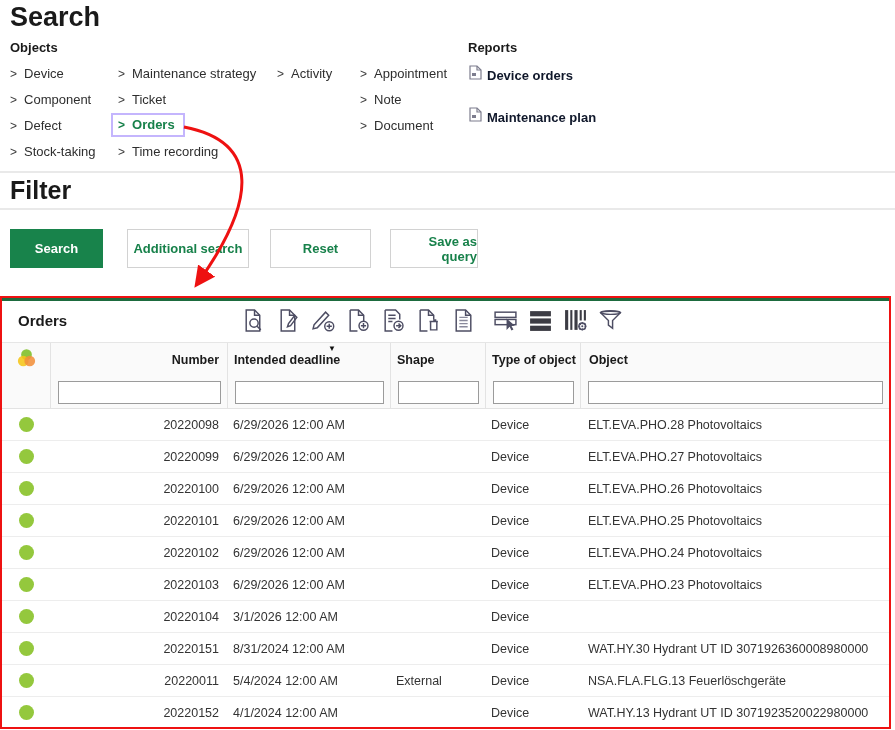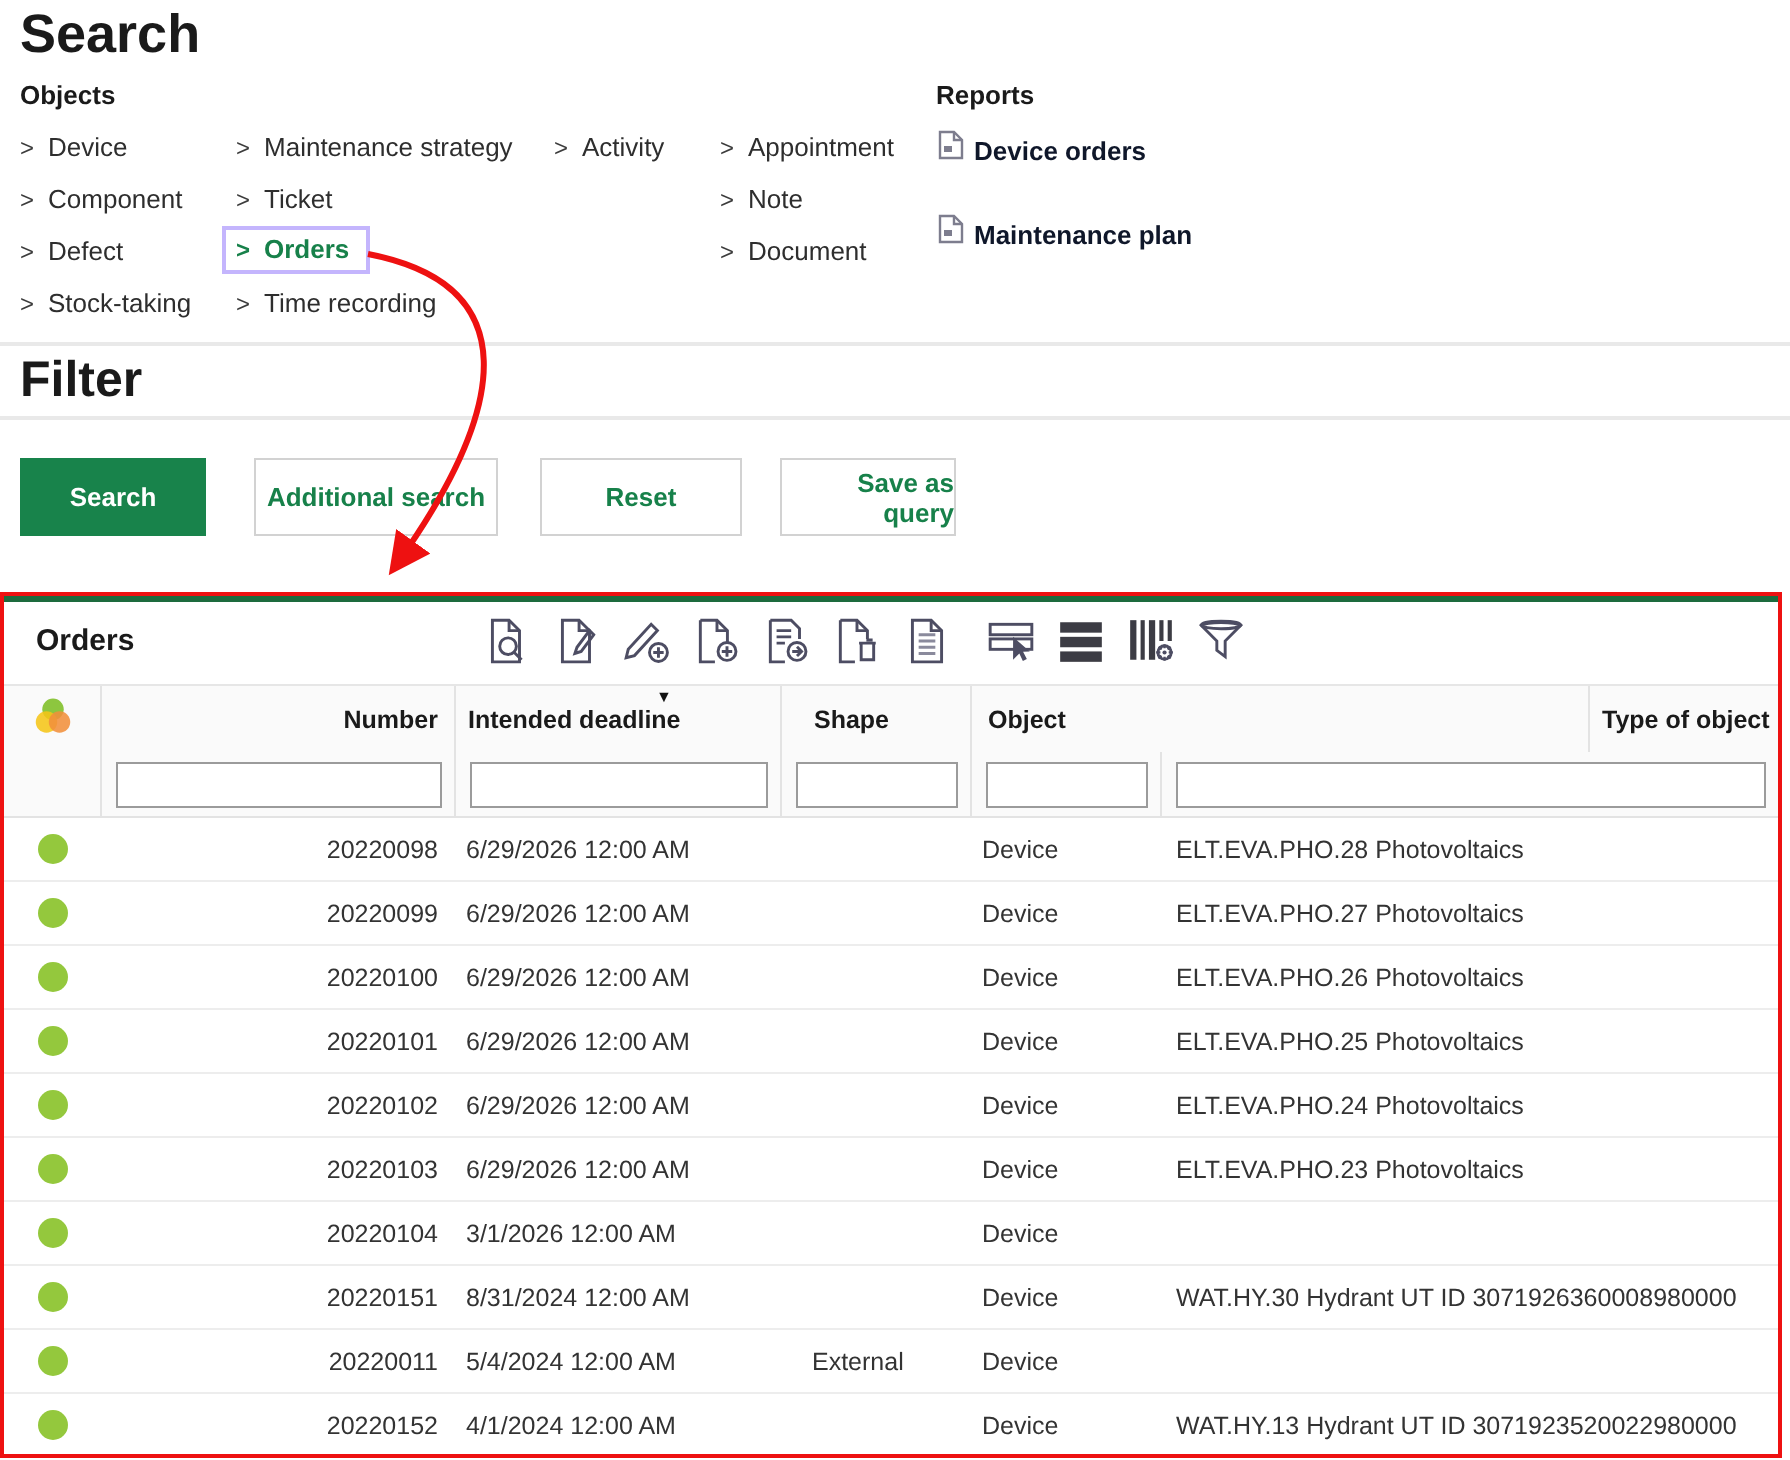--- a/index.html
+++ b/index.html
@@ -45,21 +45,21 @@
   .thead { height:34px; background:#fafafa; border-top:1px solid #e6e6e6; align-items:center; }
   .tfilter { height:33px; background:#fafafa; align-items:center; border-bottom:1px solid #e3e3e3; }
   .trow { height:32px; align-items:center; border-bottom:1px solid #ededed; background:#fff; }
   .c { font-size:12.5px; color:#333; overflow:hidden; white-space:nowrap; }
   .hc { font-size:12.5px; font-weight:bold; color:#1a1a1a; height:100%; display:flex; align-items:center; position:relative; }
   .fc { height:100%; display:flex; align-items:center; position:relative; }
   .hc + .hc, .fc + .fc { border-left:1px solid #e3e3e3; }
   .w-status { width:48px; justify-content:center; display:flex; }
   .w-num { width:177px; justify-content:flex-end; padding-right:8px; text-align:right; }
   .w-dl { width:163px; padding-left:6px; }
-  .w-shape { width:95px; padding-left:16px; }
+  .w-shape { width:95px; padding-left:6px; }
   .w-type { width:95px; padding-left:6px; }
   .w-obj { flex:1; padding-left:8px; }
   .sort-glyph { position:absolute; top:1px; left:100px; font-size:8px; color:#111; }
   .flt-input { width:calc(100% - 13px); margin:0 auto; height:23px; border:1px solid #9b9b9b; background:#fff;
                font-family:"Liberation Sans",sans-serif; font-size:12px; padding:0 4px; }
   .dot { width:15px; height:15px; border-radius:50%; background:#94c83d; display:inline-block; }
   .cell-status { width:48px; display:flex; justify-content:center; align-items:center; }
 </style>
 </head>
 <body>
@@ -219,25 +219,25 @@
     <div class="hc w-num">
         <span>Number</span>
       </div>
     <div class="hc w-dl">
       <span>Intended deadline</span>
       <span class="sort-glyph">▼</span>
     </div>
     <div class="hc w-shape">
         <span>Shape</span>
       </div>
+    <div class="hc w-type">
+        <span>Type of object</span>
+      </div>
     <div class="hc w-obj">
         <span>Object</span>
-      </div>
-    <div class="hc w-type">
-        <span>Type of object</span>
       </div>
   </div>
 
   <div class="tfilter">
     <div class="fc w-status"></div>
     <div class="fc" style="width:177px;">
         <input class="flt-input" value="" style="">
       </div>
     <div class="fc" style="width:163px;">
         <input class="flt-input" value="" style="">
@@ -333,20 +333,21 @@
     <div class="c w-obj">WAT.HY.30 Hydrant UT ID 3071926360008980000</div>
   </div>
   <div class="trow">
     <div class="cell-status">
         <span class="dot"></span>
       </div>
     <div class="c w-num">20220011</div>
     <div class="c w-dl">5/4/2024 12:00 AM</div>
     <div class="c w-shape">External</div>
     <div class="c w-type">Device</div>
+    <div class="c w-obj">NSA.FLA.FLG.13 Feuerlöschgeräte</div>
   </div>
   <div class="trow">
     <div class="cell-status">
         <span class="dot"></span>
       </div>
     <div class="c w-num">20220152</div>
     <div class="c w-dl">4/1/2024 12:00 AM</div>
     <div class="c w-shape"></div>
     <div class="c w-type">Device</div>
     <div class="c w-obj">WAT.HY.13 Hydrant UT ID 3071923520022980000</div>

